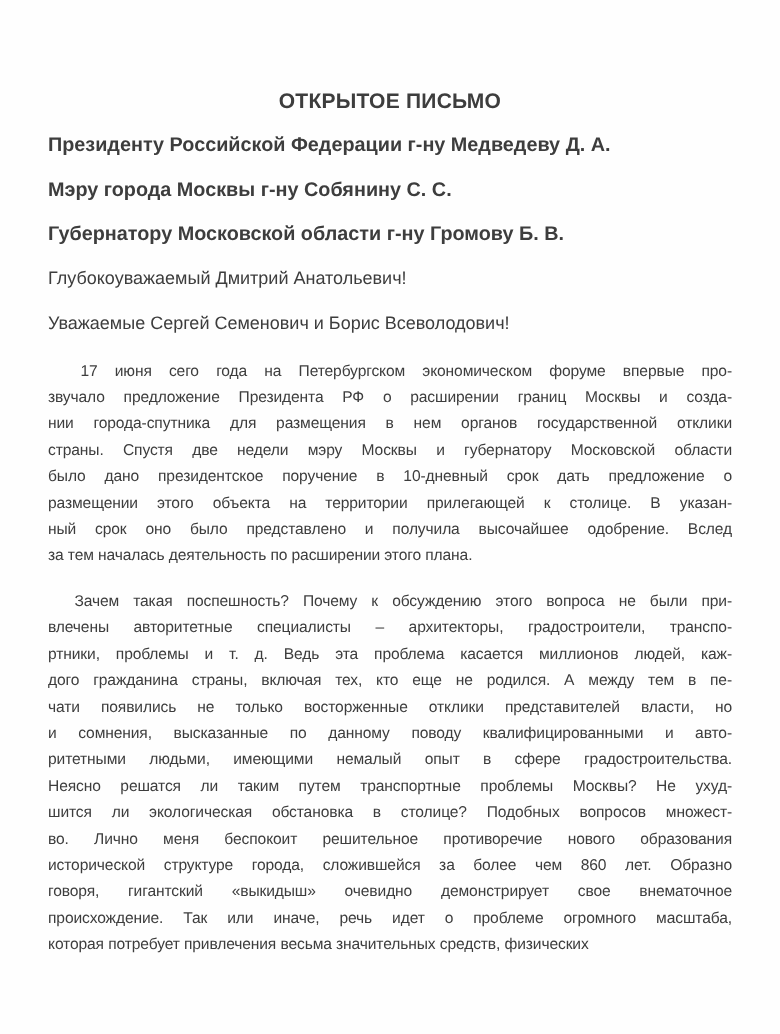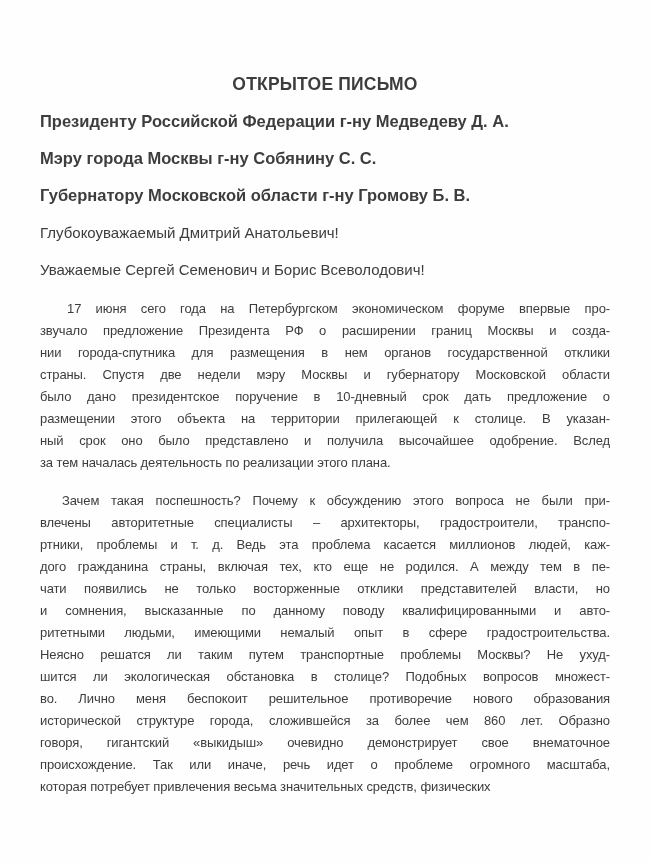--- a/index.html
+++ b/index.html
@@ -73,21 +73,21 @@
   <div class="salut">Уважаемые Сергей Семенович и Борис Всеволодович!</div>
 
   <div class="para para-1">
       <div class="line">17 июня сего года на Петербургском экономическом форуме впервые про-</div>
       <div class="line">звучало предложение Президента РФ о расширении границ Москвы и созда-</div>
       <div class="line">нии города-спутника для размещения в нем органов государственной отклики</div>
       <div class="line">страны. Спустя две недели мэру Москвы и губернатору Московской области</div>
       <div class="line">было дано президентское поручение в 10-дневный срок дать предложение о</div>
       <div class="line">размещении этого объекта на территории прилегающей к столице. В указан-</div>
       <div class="line">ный срок оно было представлено и получила высочайшее одобрение. Вслед</div>
-      <div class="line">за тем началась деятельность по реализации этого плана.</div>
+      <div class="line">за тем началась деятельность по расширении этого плана.</div>
     </div>
 
   <div class="para para-2">
       <div class="line">Зачем такая поспешность? Почему к обсуждению этого вопроса не были при-</div>
       <div class="line">влечены авторитетные специалисты – архитекторы, градостроители, транспо-</div>
       <div class="line">ртники, проблемы и т. д. Ведь эта проблема касается миллионов людей, каж-</div>
       <div class="line">дого гражданина страны, включая тех, кто еще не родился. А между тем в пе-</div>
       <div class="line">чати появились не только восторженные отклики представителей власти, но</div>
       <div class="line">и сомнения, высказанные по данному поводу квалифицированными и авто-</div>
       <div class="line">ритетными людьми, имеющими немалый опыт в сфере градостроительства.</div>

